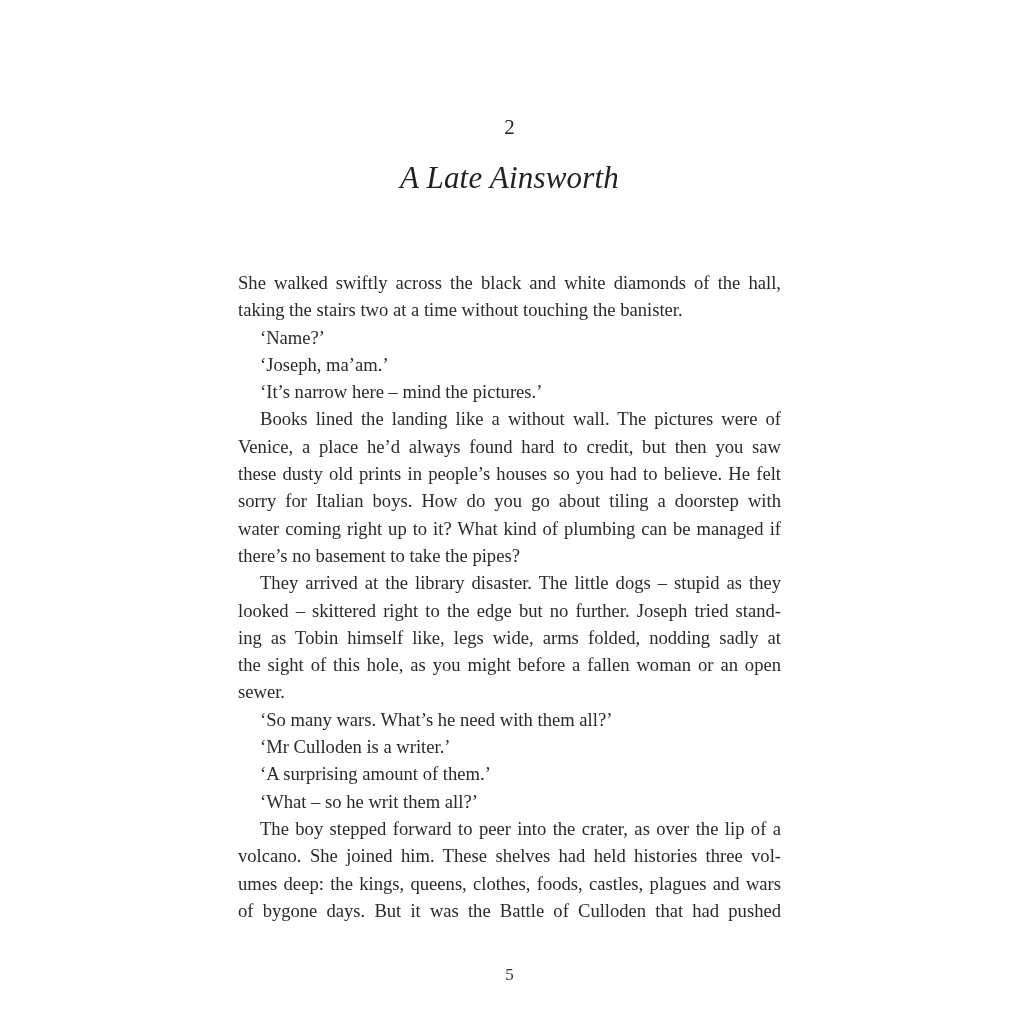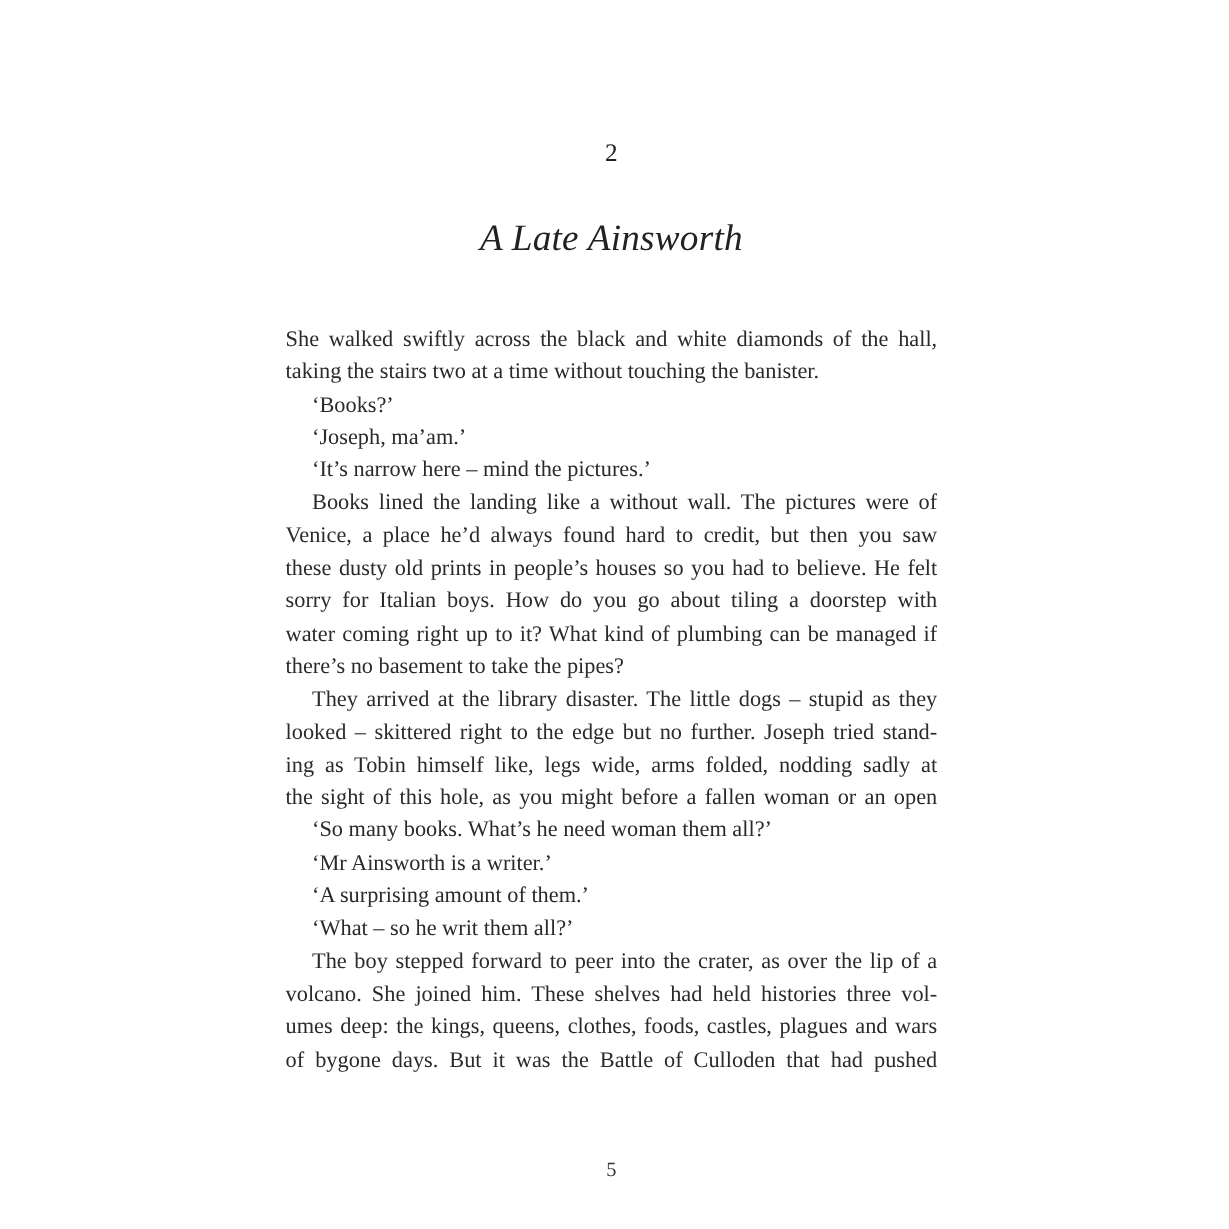--- a/index.html
+++ b/index.html
@@ -32,21 +32,20 @@
   .chapter-title {
     position: absolute;
     top: 158px;
     left: 0; width: 1019px;
     text-align: center;
     font-size: 31px;
     line-height: 40px;
     font-style: italic;
     color: #222;
     letter-spacing: 0.2px;
-    margin-top: 20px;
   }
   .body-text {
     position: absolute;
     left: 238px;
     top: 269px;
     width: 543px;
     font-size: 18.6px;
     color: #2a2a2a;
   }
   .line {
@@ -77,35 +76,36 @@
 </head>
 <body>
 
 <div class="page">
   <div class="chapter-number">2</div>
   <div class="chapter-title">A Late Ainsworth</div>
 
   <div class="body-text" id="body-text">
       <div class="line">She walked swiftly across the black and white diamonds of the hall,</div>
       <div class="line last">taking the stairs two at a time without touching the banister.</div>
-      <div class="line indent last">‘Books?’</div>
+      <div class="line indent last">‘Name?’</div>
       <div class="line indent last">‘Joseph, ma’am.’</div>
       <div class="line indent last">‘It’s narrow here – mind the pictures.’</div>
       <div class="line indent">Books lined the landing like a without wall. The pictures were of</div>
       <div class="line">Venice, a place he’d always found hard to credit, but then you saw</div>
       <div class="line">these dusty old prints in people’s houses so you had to believe. He felt</div>
       <div class="line">sorry for Italian boys. How do you go about tiling a doorstep with</div>
       <div class="line">water coming right up to it? What kind of plumbing can be managed if</div>
       <div class="line last">there’s no basement to take the pipes?</div>
       <div class="line indent">They arrived at the library disaster. The little dogs – stupid as they</div>
       <div class="line">looked – skittered right to the edge but no further. Joseph tried stand-</div>
       <div class="line">ing as Tobin himself like, legs wide, arms folded, nodding sadly at</div>
       <div class="line">the sight of this hole, as you might before a fallen woman or an open</div>
-      <div class="line indent last">‘So many books. What’s he need woman them all?’</div>
-      <div class="line indent last">‘Mr Ainsworth is a writer.’</div>
+      <div class="line last">sewer.</div>
+      <div class="line indent last">‘So many wars. What’s he need with them all?’</div>
+      <div class="line indent last">‘Mr Culloden is a writer.’</div>
       <div class="line indent last">‘A surprising amount of them.’</div>
       <div class="line indent last">‘What – so he writ them all?’</div>
       <div class="line indent">The boy stepped forward to peer into the crater, as over the lip of a</div>
       <div class="line">volcano. She joined him. These shelves had held histories three vol-</div>
       <div class="line">umes deep: the kings, queens, clothes, foods, castles, plagues and wars</div>
       <div class="line">of bygone days. But it was the Battle of Culloden that had pushed</div>
     </div>
 
   <div class="folio">5</div>
 </div>

